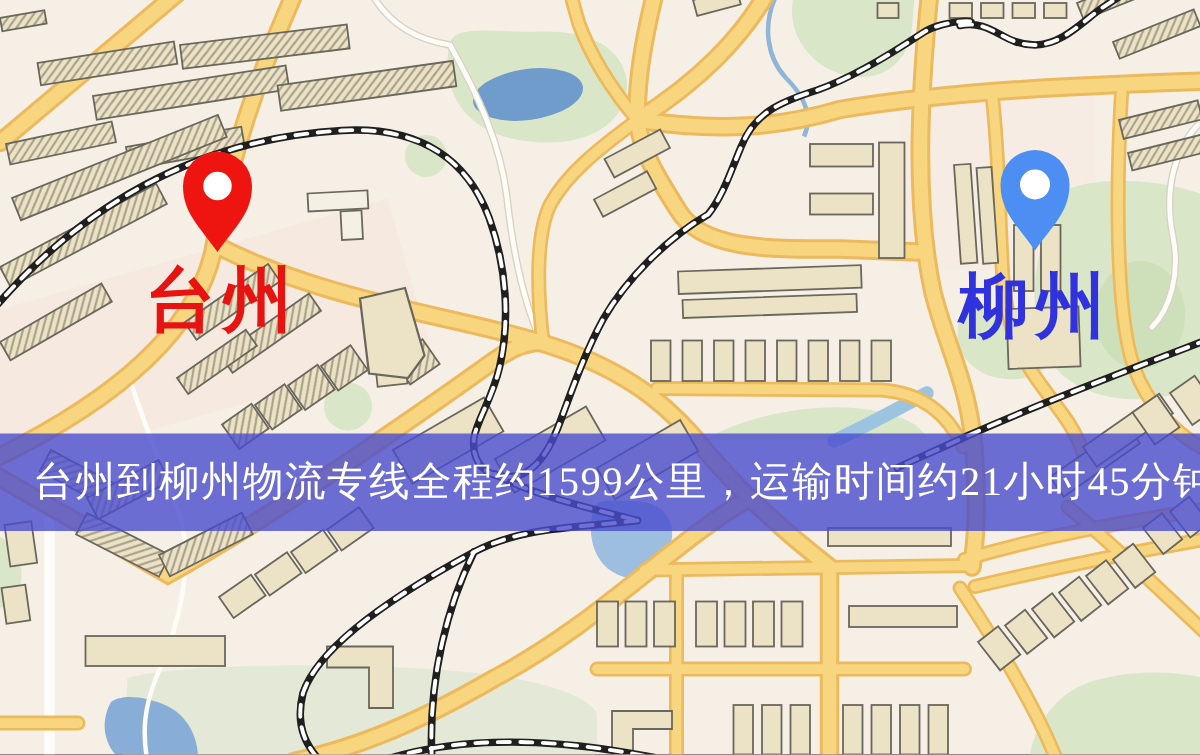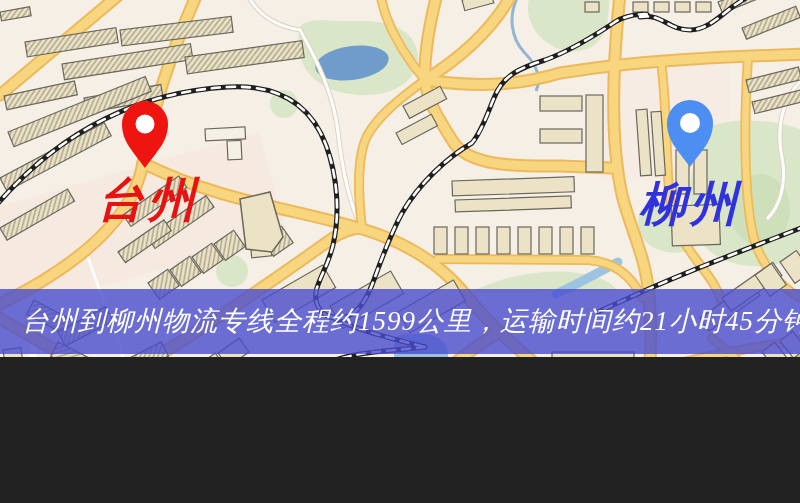--- a/index.html
+++ b/index.html
@@ -1,17 +1,17 @@
 <!DOCTYPE html>
 <html style="--map_bg: #f6efe6; --road_fill: #f8d680; --road_casing: #ecb95c; --minor_road: #fdfcf8; --building_fill: #ece3c7; --building_stroke: #6a675c; --green_area: #d9e7c8; --green_field: #e3e9d6; --water: #6f9ccb; --railway: #1f1f1f; --banner_bg: #4a4cce; --banner_text: #ffffff;"><head>
 <meta charset="utf-8">
 <style>
   html,body{margin:0;padding:0;background:#222;}
-  .screen{position:relative;width:800px;height:357px;overflow:hidden;background:var(--map_bg,#f6efe6);
-          font-family:"Liberation Sans","DejaVu Sans",sans-serif;font-style:italic;}
+  .screen{position:relative;width:800px;height:503px;overflow:hidden;background:var(--map_bg,#f6efe6);
+          font-family:"Liberation Sans","DejaVu Sans",sans-serif;}
   .map-svg{position:absolute;left:0;top:0;width:800px;height:503px;display:block;}
   .pin-label{font-family:"Liberation Serif","DejaVu Serif",serif;font-size:47px;letter-spacing:4px;font-weight:bold;}
   .banner{position:absolute;left:0;top:289px;width:800px;height:65px;}
   .banner-bg{position:absolute;inset:0;background:var(--banner_bg,#4a4cce);opacity:.80;}
   .banner-text{position:relative;color:var(--banner_text,#fff);font-size:27px;line-height:65px;
                padding-left:22px;white-space:nowrap;overflow:hidden;letter-spacing:1px;
                font-family:"Liberation Serif","DejaVu Serif",serif;}
 </style>
 </head>
 <body>

